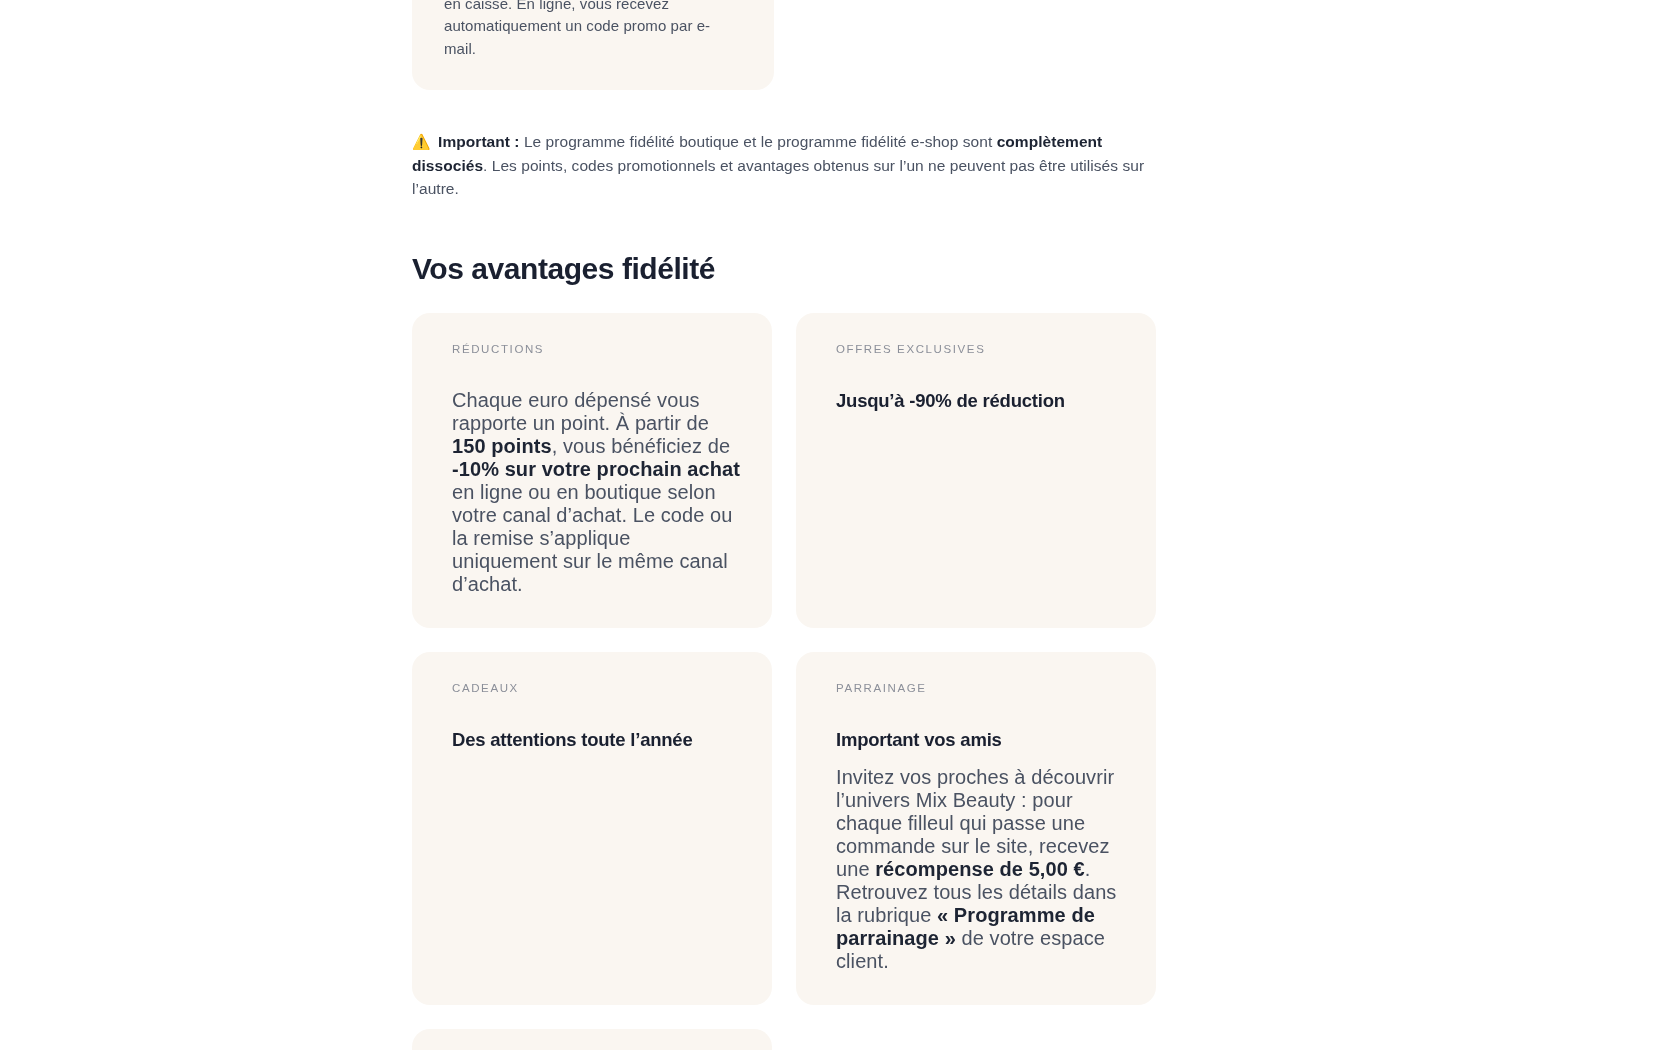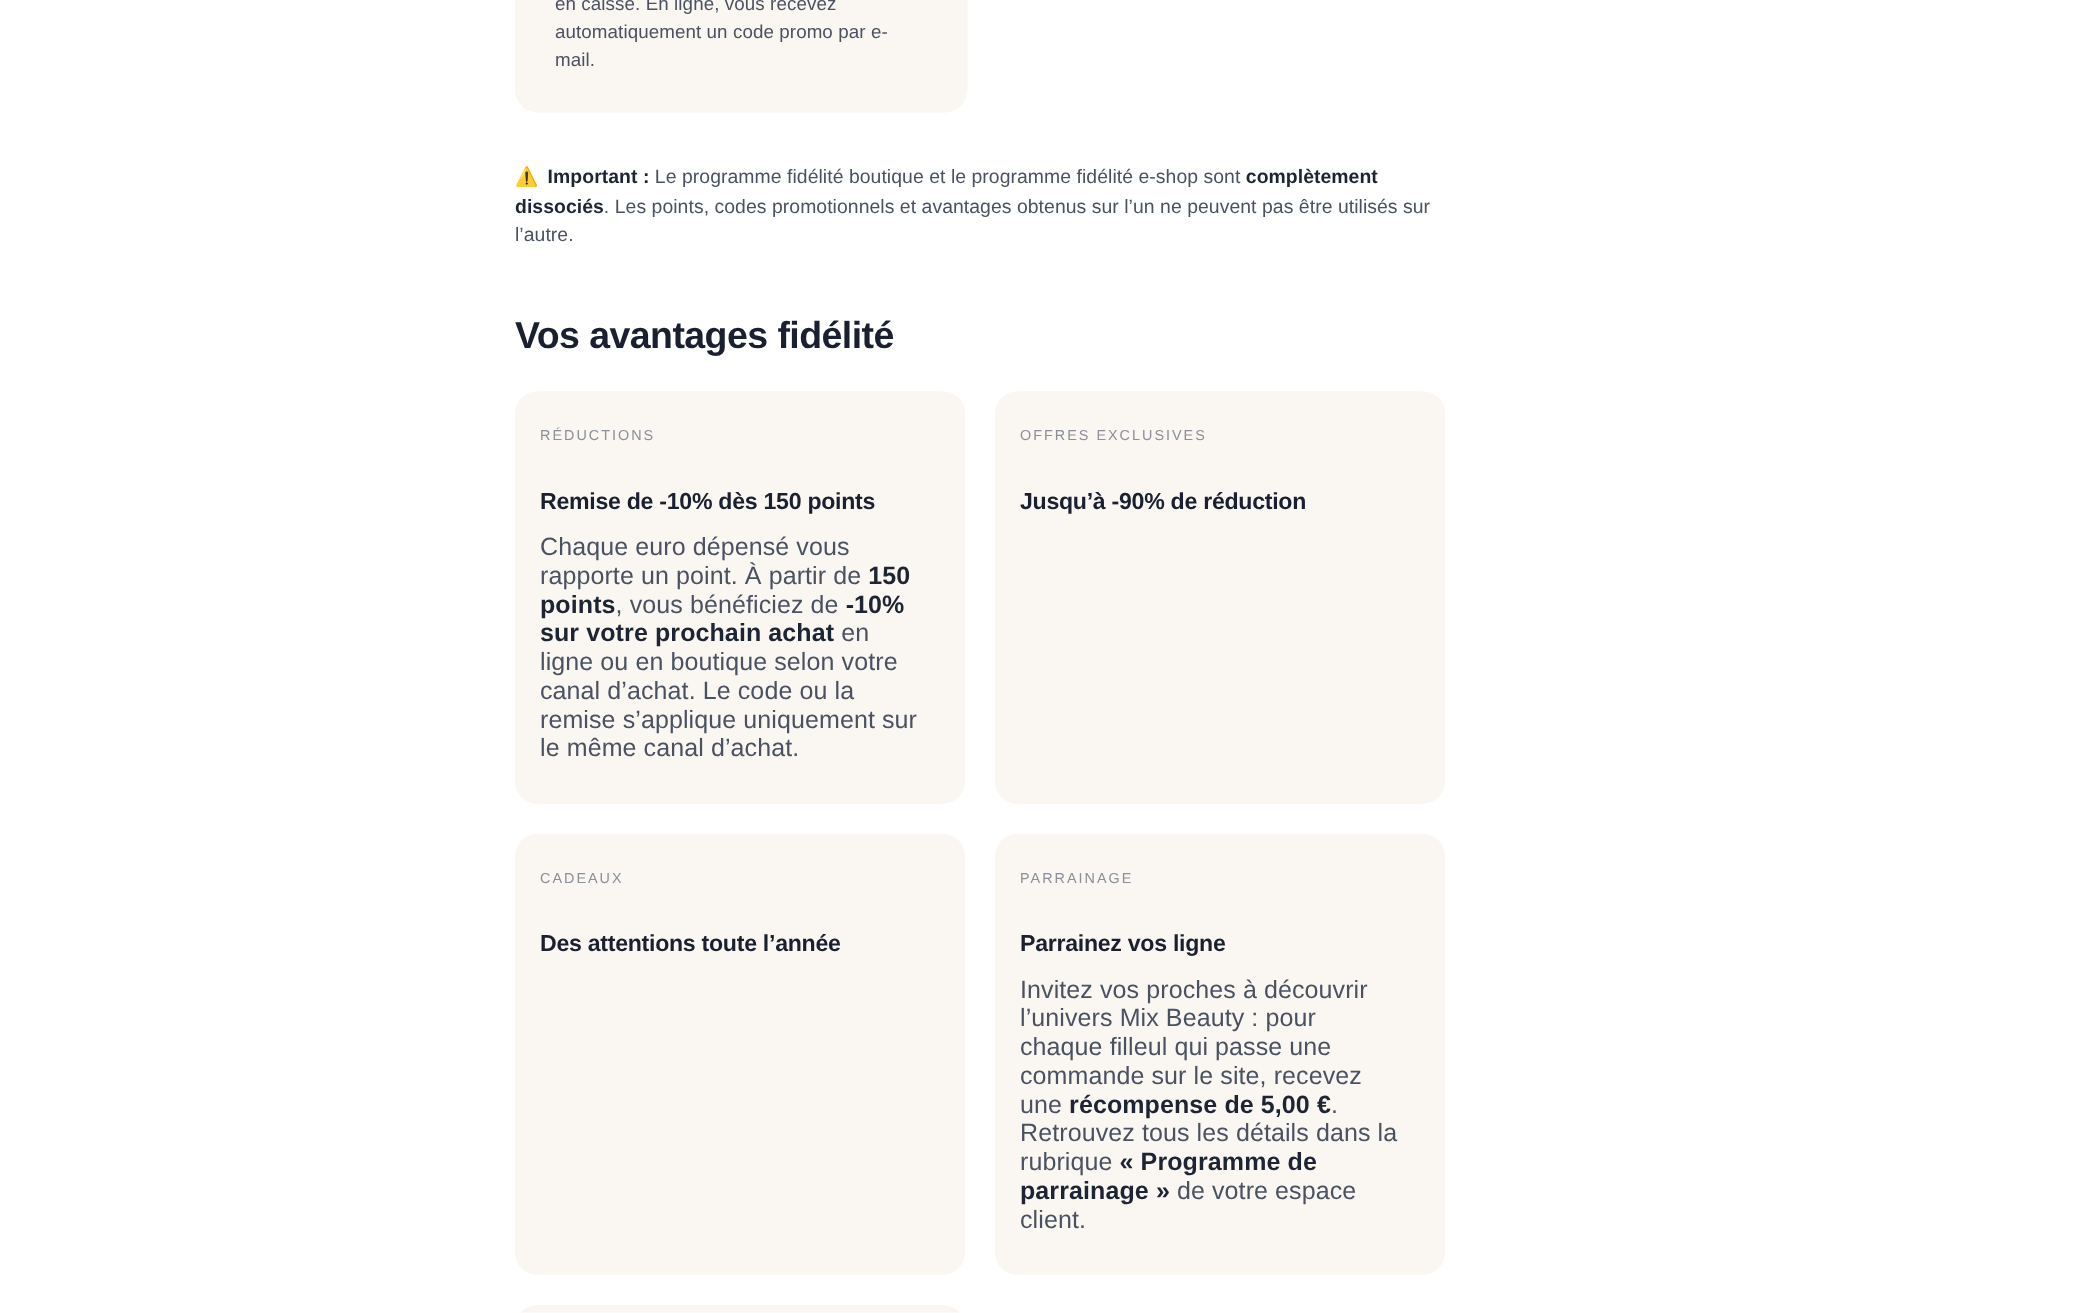--- a/index.html
+++ b/index.html
@@ -76,21 +76,21 @@
   .grid {
     display: grid;
     grid-template-columns: 360px 360px;
     column-gap: 24px;
     row-gap: 24px;
   }
 
   .card {
     background: #faf6f1;
     border-radius: 18px;
-    padding: 30px 32px 32px 20px;
+    padding: 30px 32px 32px 40px;
     min-height: 0;
   }
 
   .card-eyebrow {
     font-size: 11.5px;
     letter-spacing: 0.14em;
     color: #8b8f99;
     text-transform: uppercase;
     font-weight: 400;
     margin: 0 0 34px 0;
@@ -132,37 +132,36 @@
       <span class="warn-icon">⚠️</span>
       <b>Important :</b><span> Le programme fidélité boutique et le programme fidélité e-shop sont </span><b>complètement dissociés</b><span>. Les points, codes promotionnels et avantages obtenus sur l’un ne peuvent pas être utilisés sur l’autre.</span>
     </p>
 
     <h2 class="section-title">Vos avantages fidélité</h2>
 
     <div class="grid">
 
       <div class="card">
         <div class="card-eyebrow">RÉDUCTIONS</div>
-        <h3 class="card-title">Remise de -10% dès 150 points</h3>
         <p class="card-body">Chaque euro dépensé vous rapporte un point. À partir de <b>150 points</b>, vous bénéficiez de <b>-10% sur votre prochain achat</b> en ligne ou en boutique selon votre canal d’achat. Le code ou la remise s’applique uniquement sur le même canal d’achat.</p>
       </div>
 
       <div class="card">
         <div class="card-eyebrow">OFFRES EXCLUSIVES</div>
         <h3 class="card-title">Jusqu’à -90% de réduction</h3>
       </div>
 
       <div class="card">
         <div class="card-eyebrow">CADEAUX</div>
         <h3 class="card-title">Des attentions toute l’année</h3>
       </div>
 
       <div class="card">
         <div class="card-eyebrow">PARRAINAGE</div>
-        <h3 class="card-title">Parrainez vos ligne</h3>
+        <h3 class="card-title">Important vos amis</h3>
         <p class="card-body">Invitez vos proches à découvrir l’univers Mix Beauty : pour chaque filleul qui passe une commande sur le site, recevez une <b>récompense de 5,00 €</b>. Retrouvez tous les détails dans la rubrique <b>« Programme de parrainage »</b> de votre espace client.</p>
       </div>
 
       <div class="card">
         <div class="card-eyebrow">ÉVÉNEMENTS</div>
         <h3 class="card-title">Soirées &amp; Journées Privilèges</h3>
 
       </div>
 
     </div>

